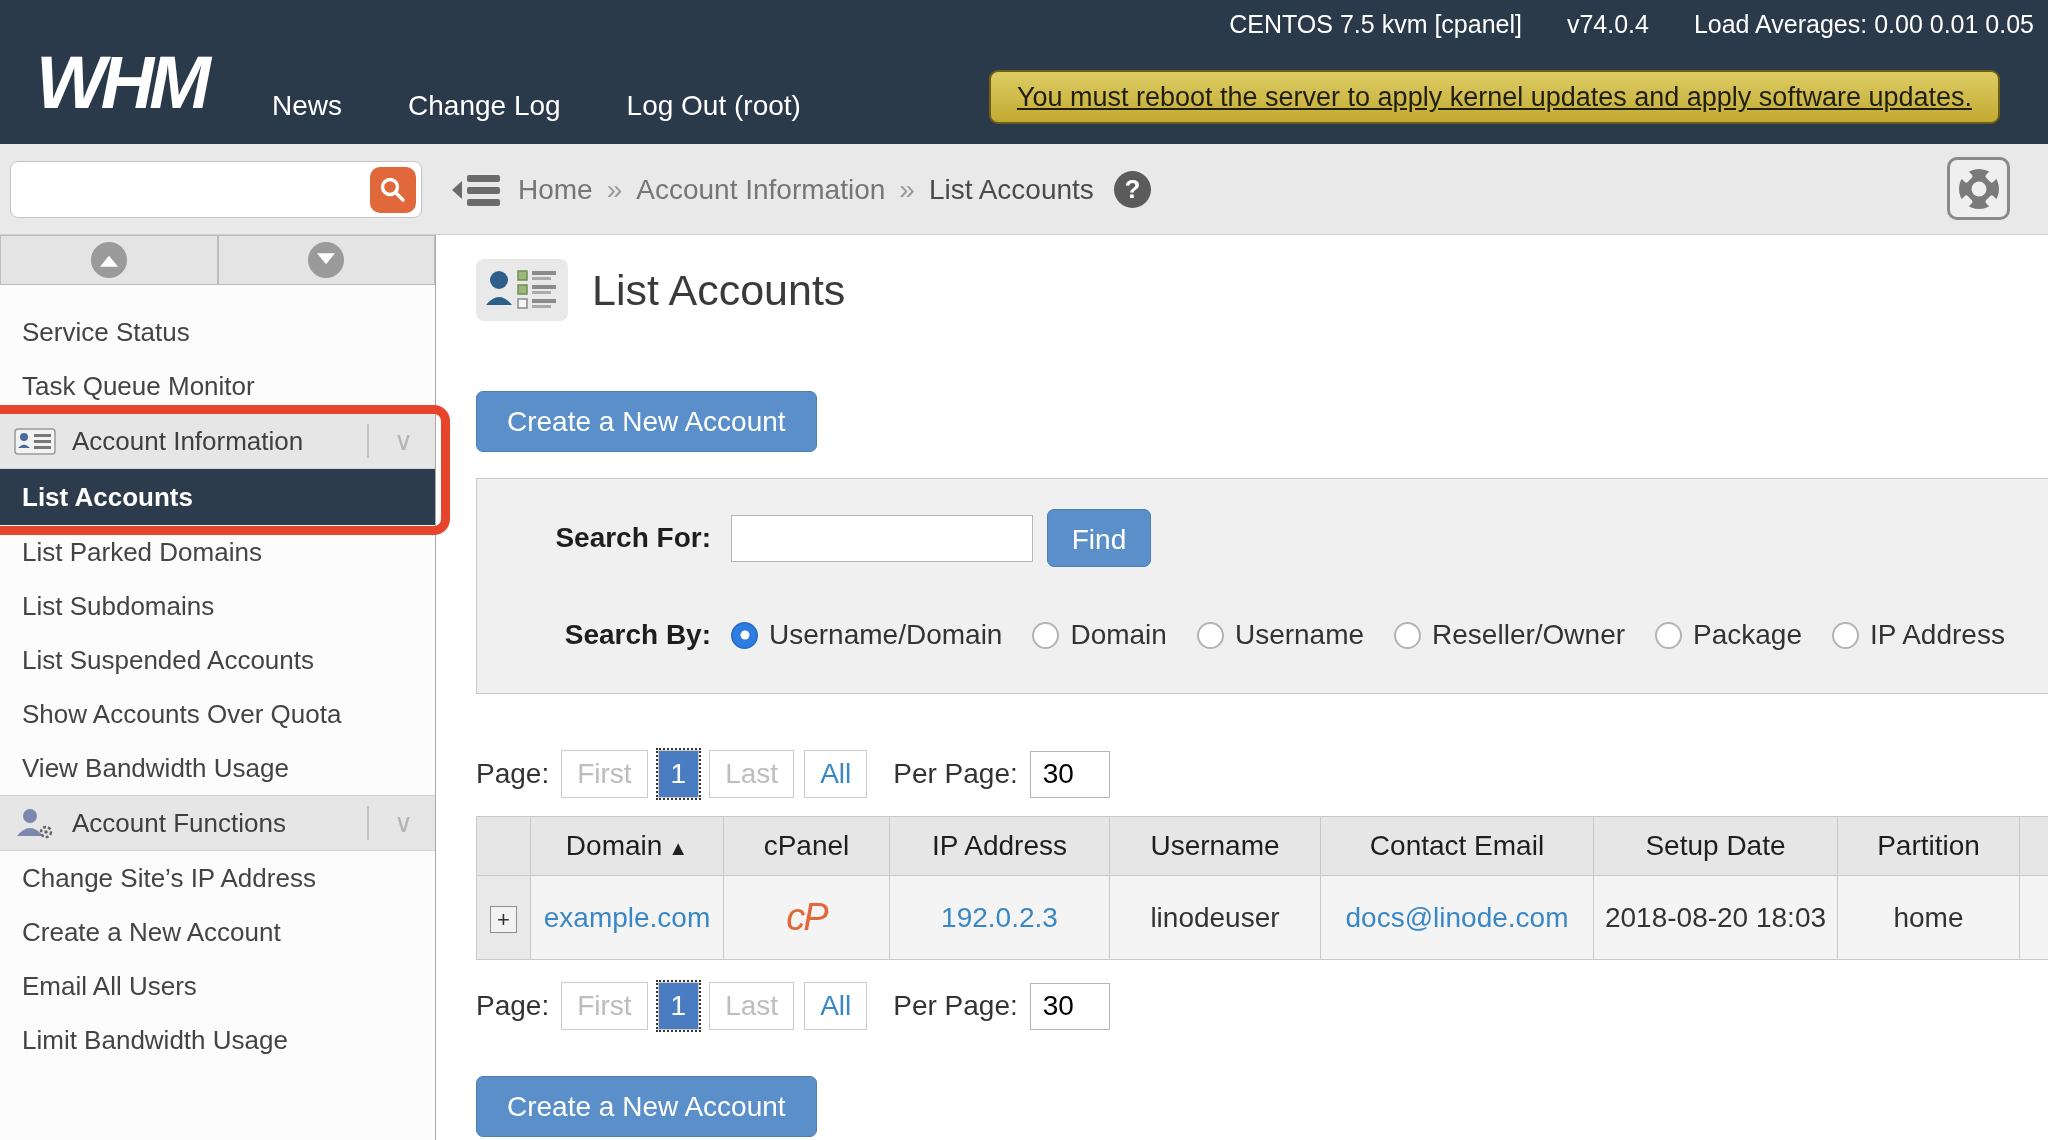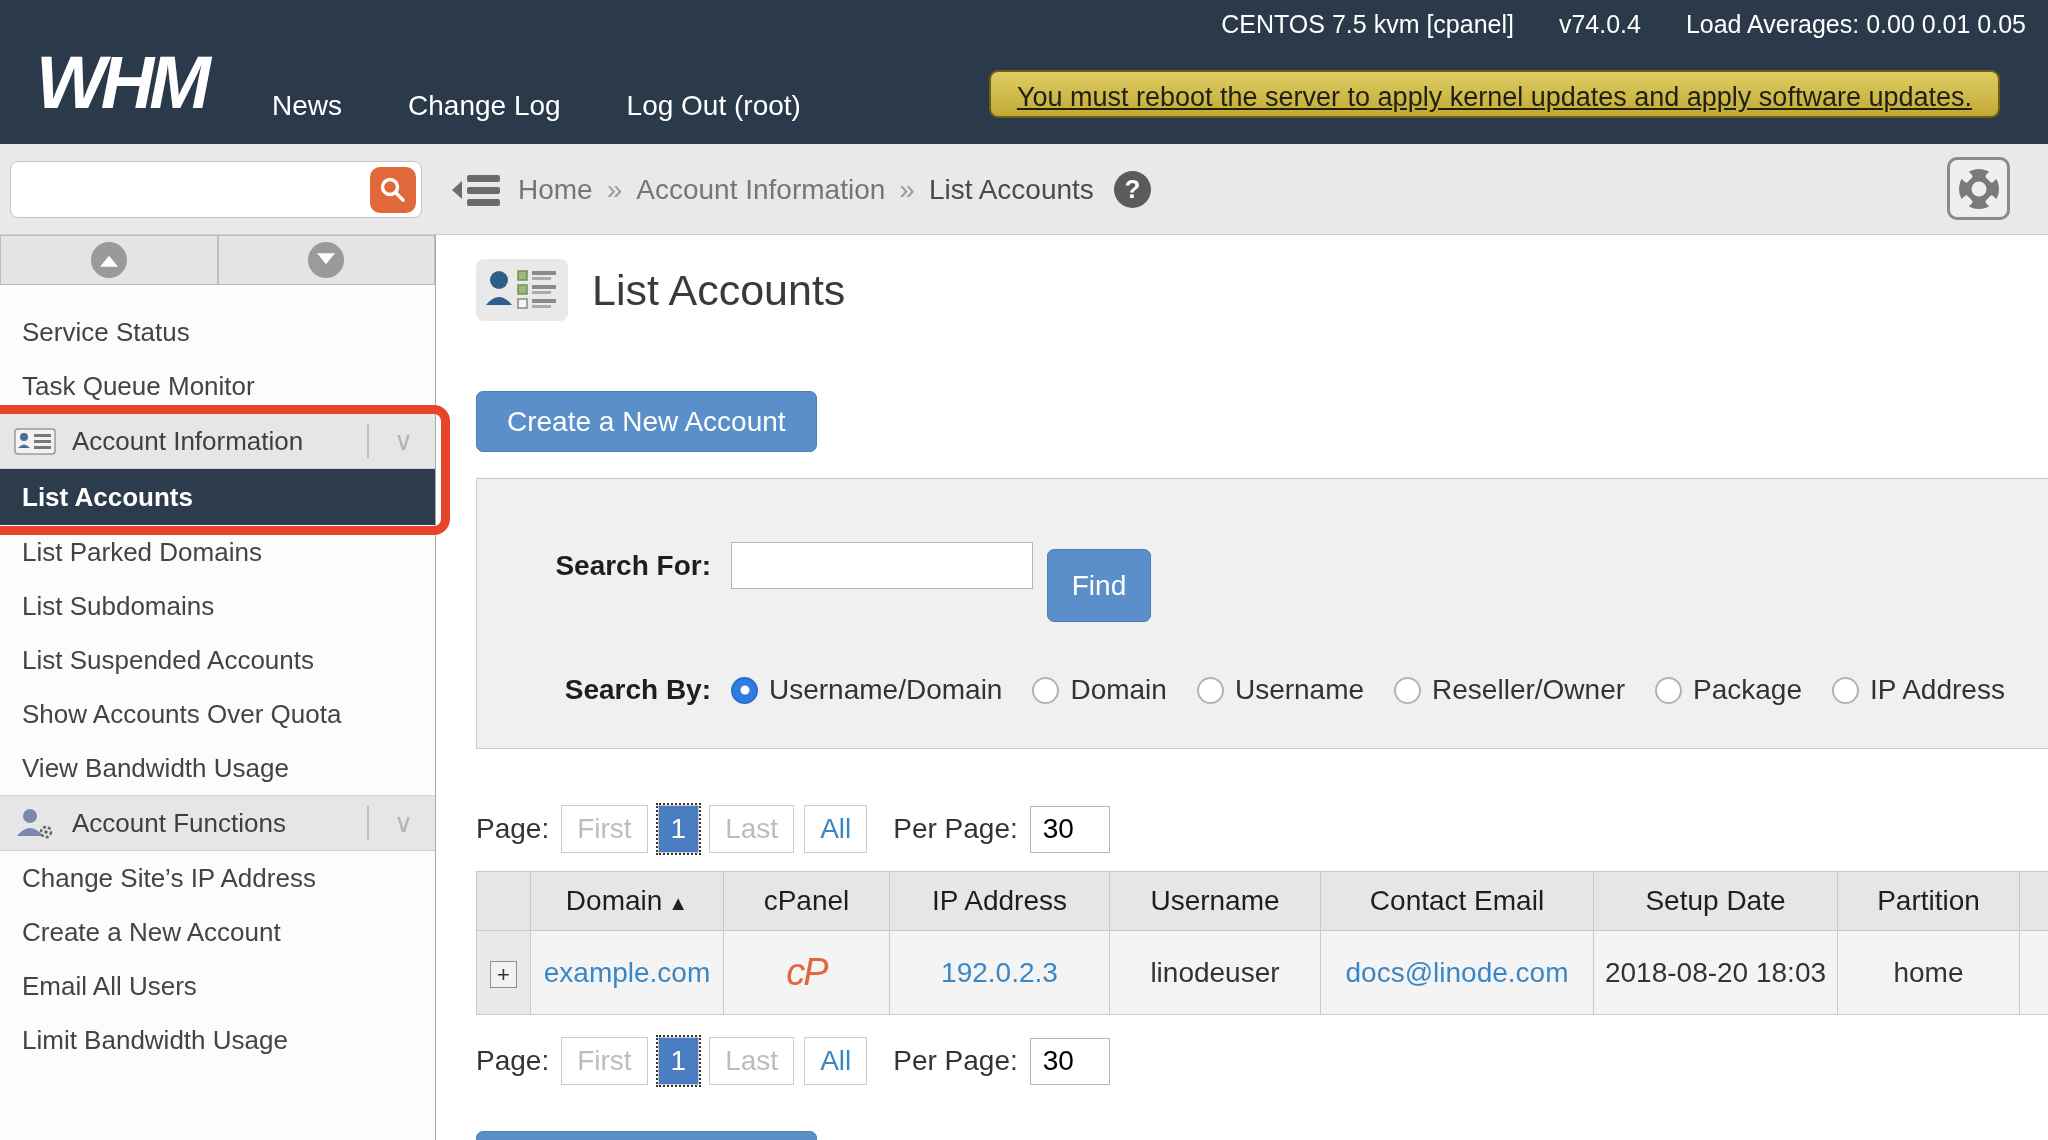--- a/index.html
+++ b/index.html
@@ -1,27 +1,27 @@
 <!DOCTYPE html>
 <html><head>
 <meta charset="utf-8">
 <style>
   * { margin:0; padding:0; box-sizing:border-box; }
   html,body { width:2048px; height:1140px; overflow:hidden; background:#fff;
     font-family:"Liberation Sans","DejaVu Sans",sans-serif; }
 
   
   .header { position:relative; height:144px; background:#2b3a4b; color:#fff; }
-  .sysinfo { position:absolute; top:10px; right:22px; font-size:25px; color:#fff; }
+  .sysinfo { position:absolute; top:10px; right:14px; font-size:25px; color:#fff; }
   .sysinfo span { margin-left:38px; }
   .logo { position:absolute; left:36px; top:40px; font-size:74px; font-weight:800;
     font-style:italic; letter-spacing:-5px; color:#fff; }
   .topnav { position:absolute; left:272px; bottom:22px; display:flex; gap:66px; }
   .topnav a { color:#fff; font-size:28px; text-decoration:none; cursor:pointer; }
-  .alert-banner { position:absolute; right:48px; top:70px; height:48px; line-height:50px;
+  .alert-banner { position:absolute; right:48px; top:70px; height:54px; line-height:50px;
     padding:0 26px; background:linear-gradient(#decd64,#c2a932); border:2px solid #6e5f17;
     border-radius:9px; font-size:27px; color:#1f1f14; text-decoration:underline; cursor:pointer;
     white-space:nowrap; }
 
   
   .crumb-bar { position:relative; height:91px; background:#e9e9e9; border-bottom:1px solid #cfcfcf; }
   .quick-search { position:absolute; left:10px; top:17px; width:412px; height:57px; background:#fff;
     border:1px solid #c4c4c4; border-radius:8px; }
   .quick-search input { position:absolute; left:10px; top:0; width:340px; height:55px; border:none;
     outline:none; font-size:26px; background:transparent; }
@@ -76,21 +76,21 @@
     font-family:inherit; }
   .btn-create-top { margin-top:70px; }
   .search-panel { margin-top:26px; width:1620px; background:#f0f0f0; border:1px solid #c9c9c9;
     padding:30px 0 42px 0; }
   .form-row { display:flex; align-items:center; }
   .form-row + .form-row { margin-top:52px; }
   .form-label { width:234px; min-width:234px; text-align:right; font-weight:700; font-size:28px;
     color:#1e1e1e; margin-right:20px; }
   .search-input { width:302px; height:47px; border:1px solid #b5b5b5; background:#fff; font-size:26px;
     padding:0 10px; outline:none; }
-  .find-btn { margin-left:14px; width:104px; height:73px; line-height:59px; padding:0; text-align:center;margin-top:40px; }
+  .find-btn { margin-left:14px; width:104px; height:58px; line-height:59px; padding:0; text-align:center; }
   .radio-group { display:flex; align-items:center; gap:30px; }
   .radio-opt { display:flex; align-items:center; gap:11px; cursor:pointer; }
   .radio { width:27px; height:27px; border-radius:50%; background:#fff; border:2px solid #b3b3b3;
     position:relative; }
   .radio.checked { background:#2f7de1; border-color:#2a6fc9; }
   .radio.checked::after { content:""; position:absolute; left:50%; top:50%; width:9px; height:9px;
     border-radius:50%; background:#fff; transform:translate(-50%,-50%); }
   .radio-lbl { font-size:28px; color:#333; white-space:nowrap; }
 
   .pagi { display:flex; align-items:center; font-size:28px; color:#333; }

